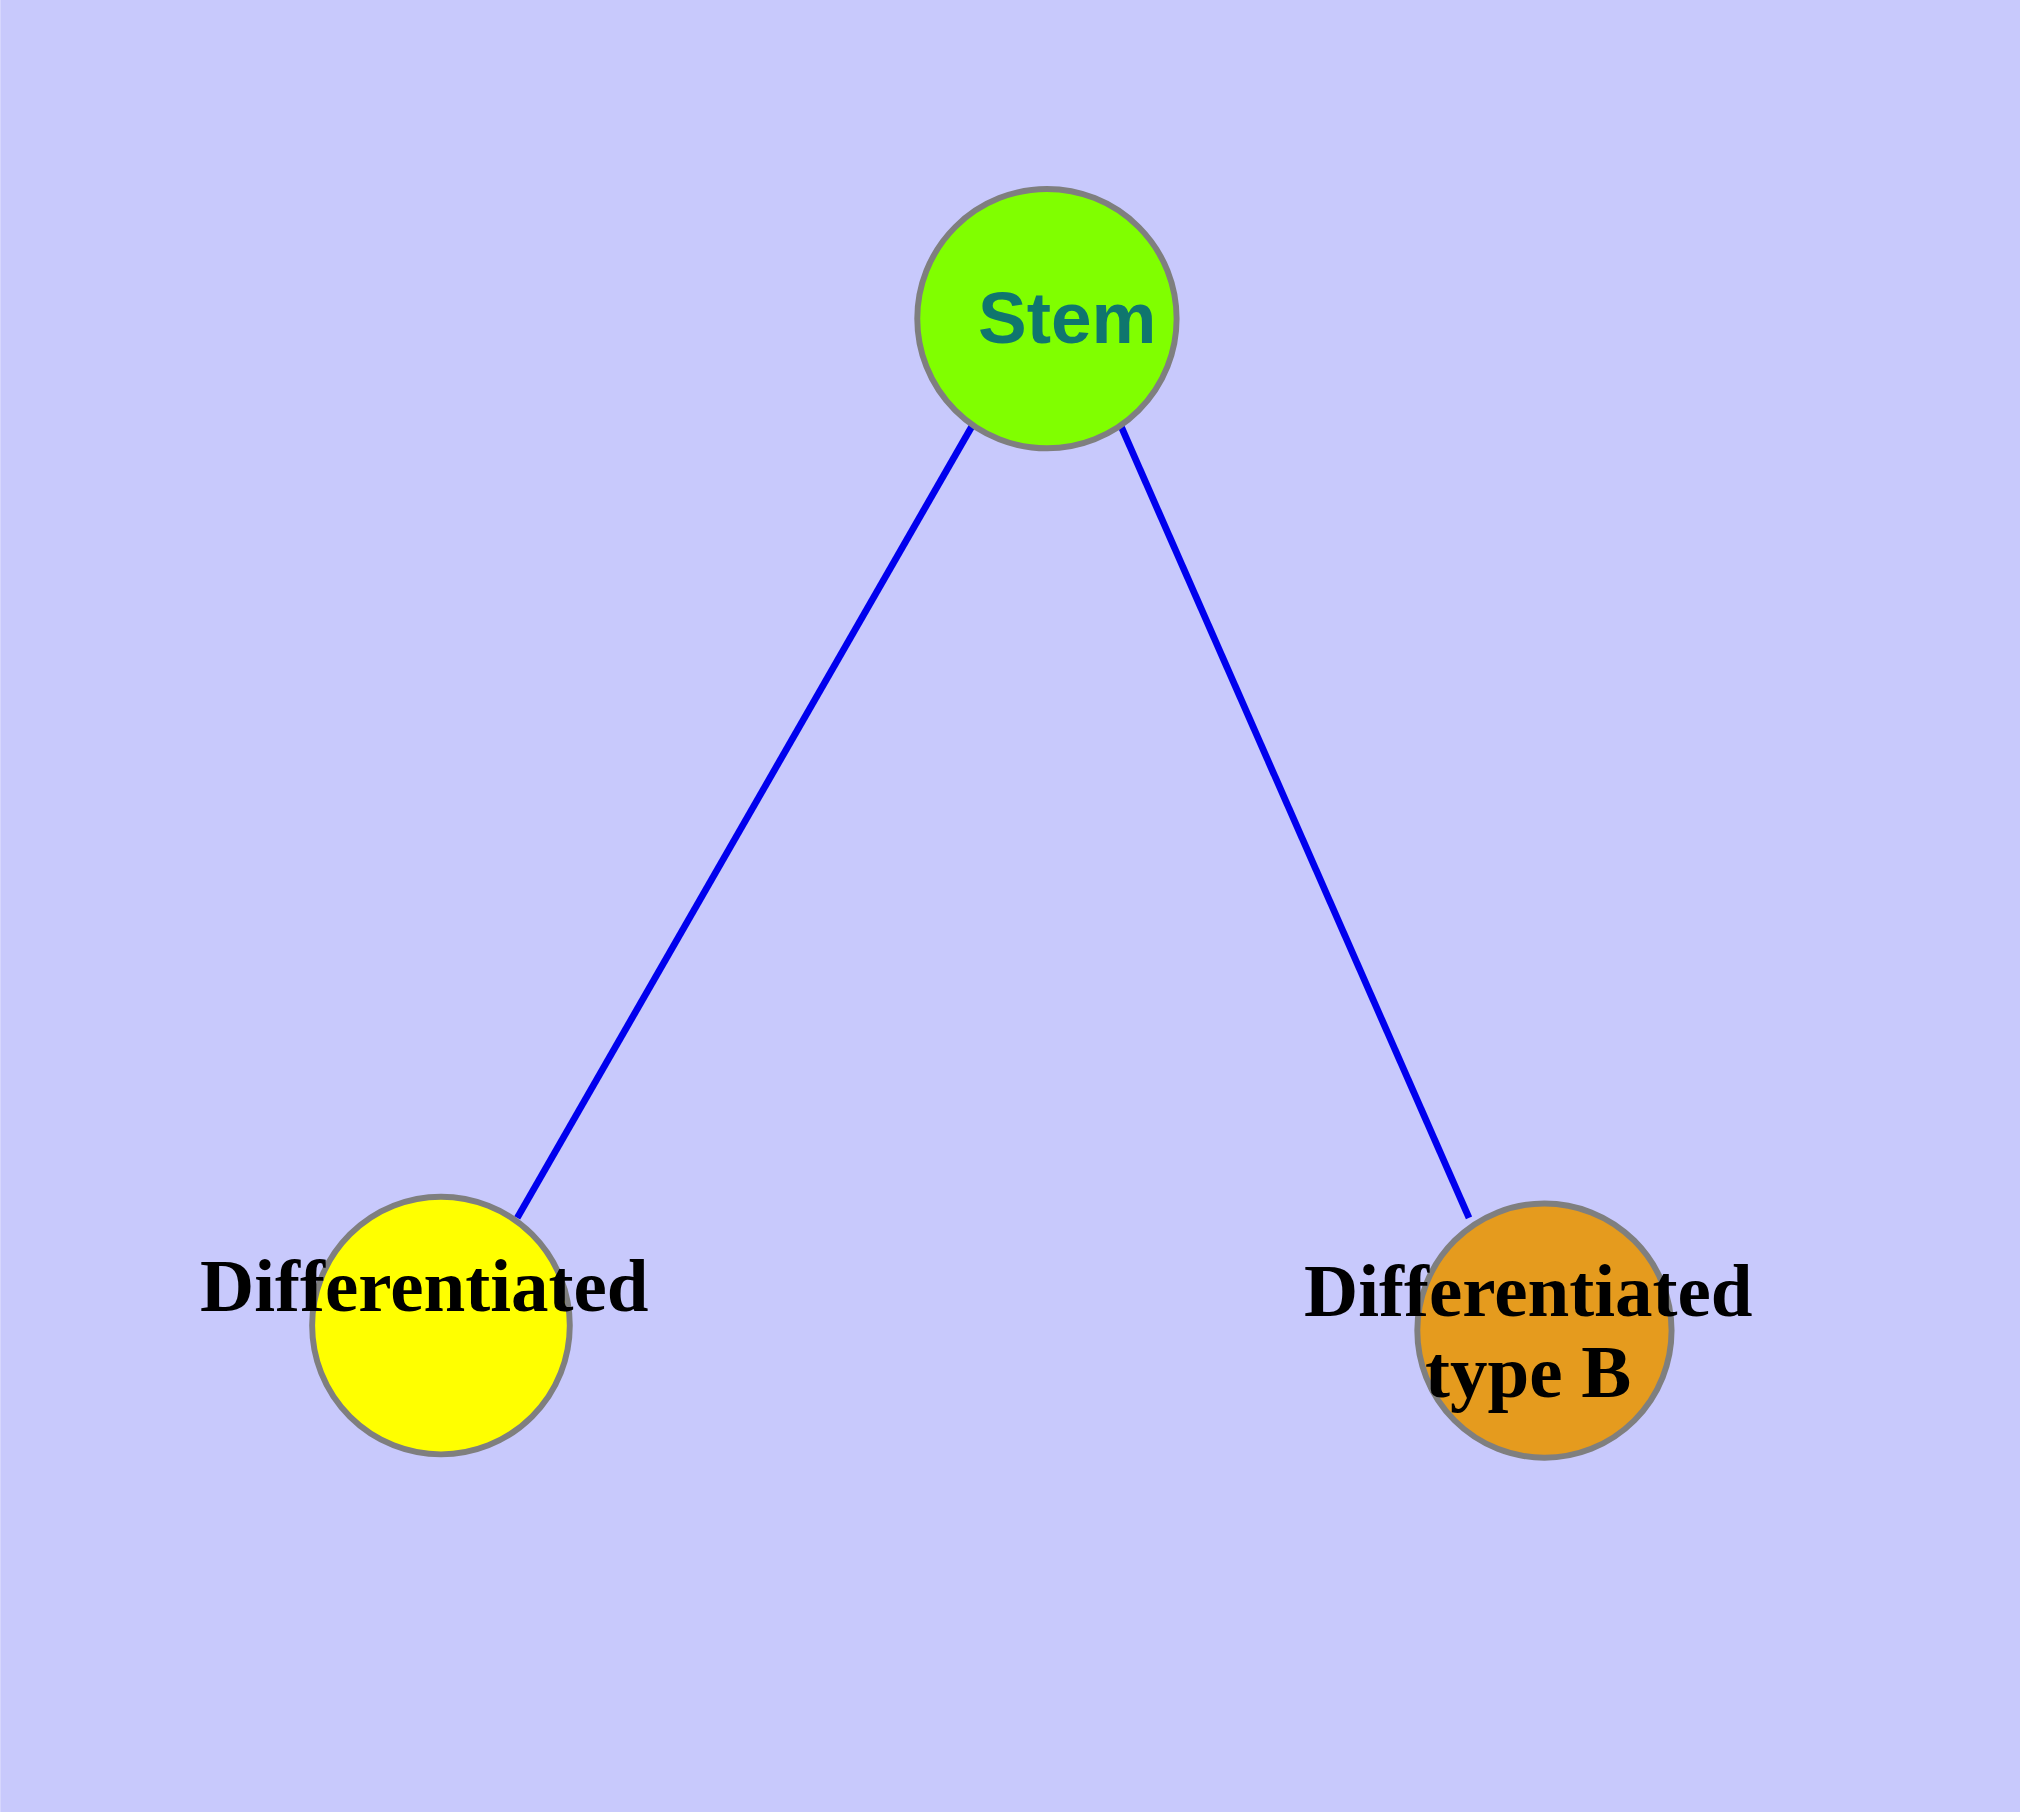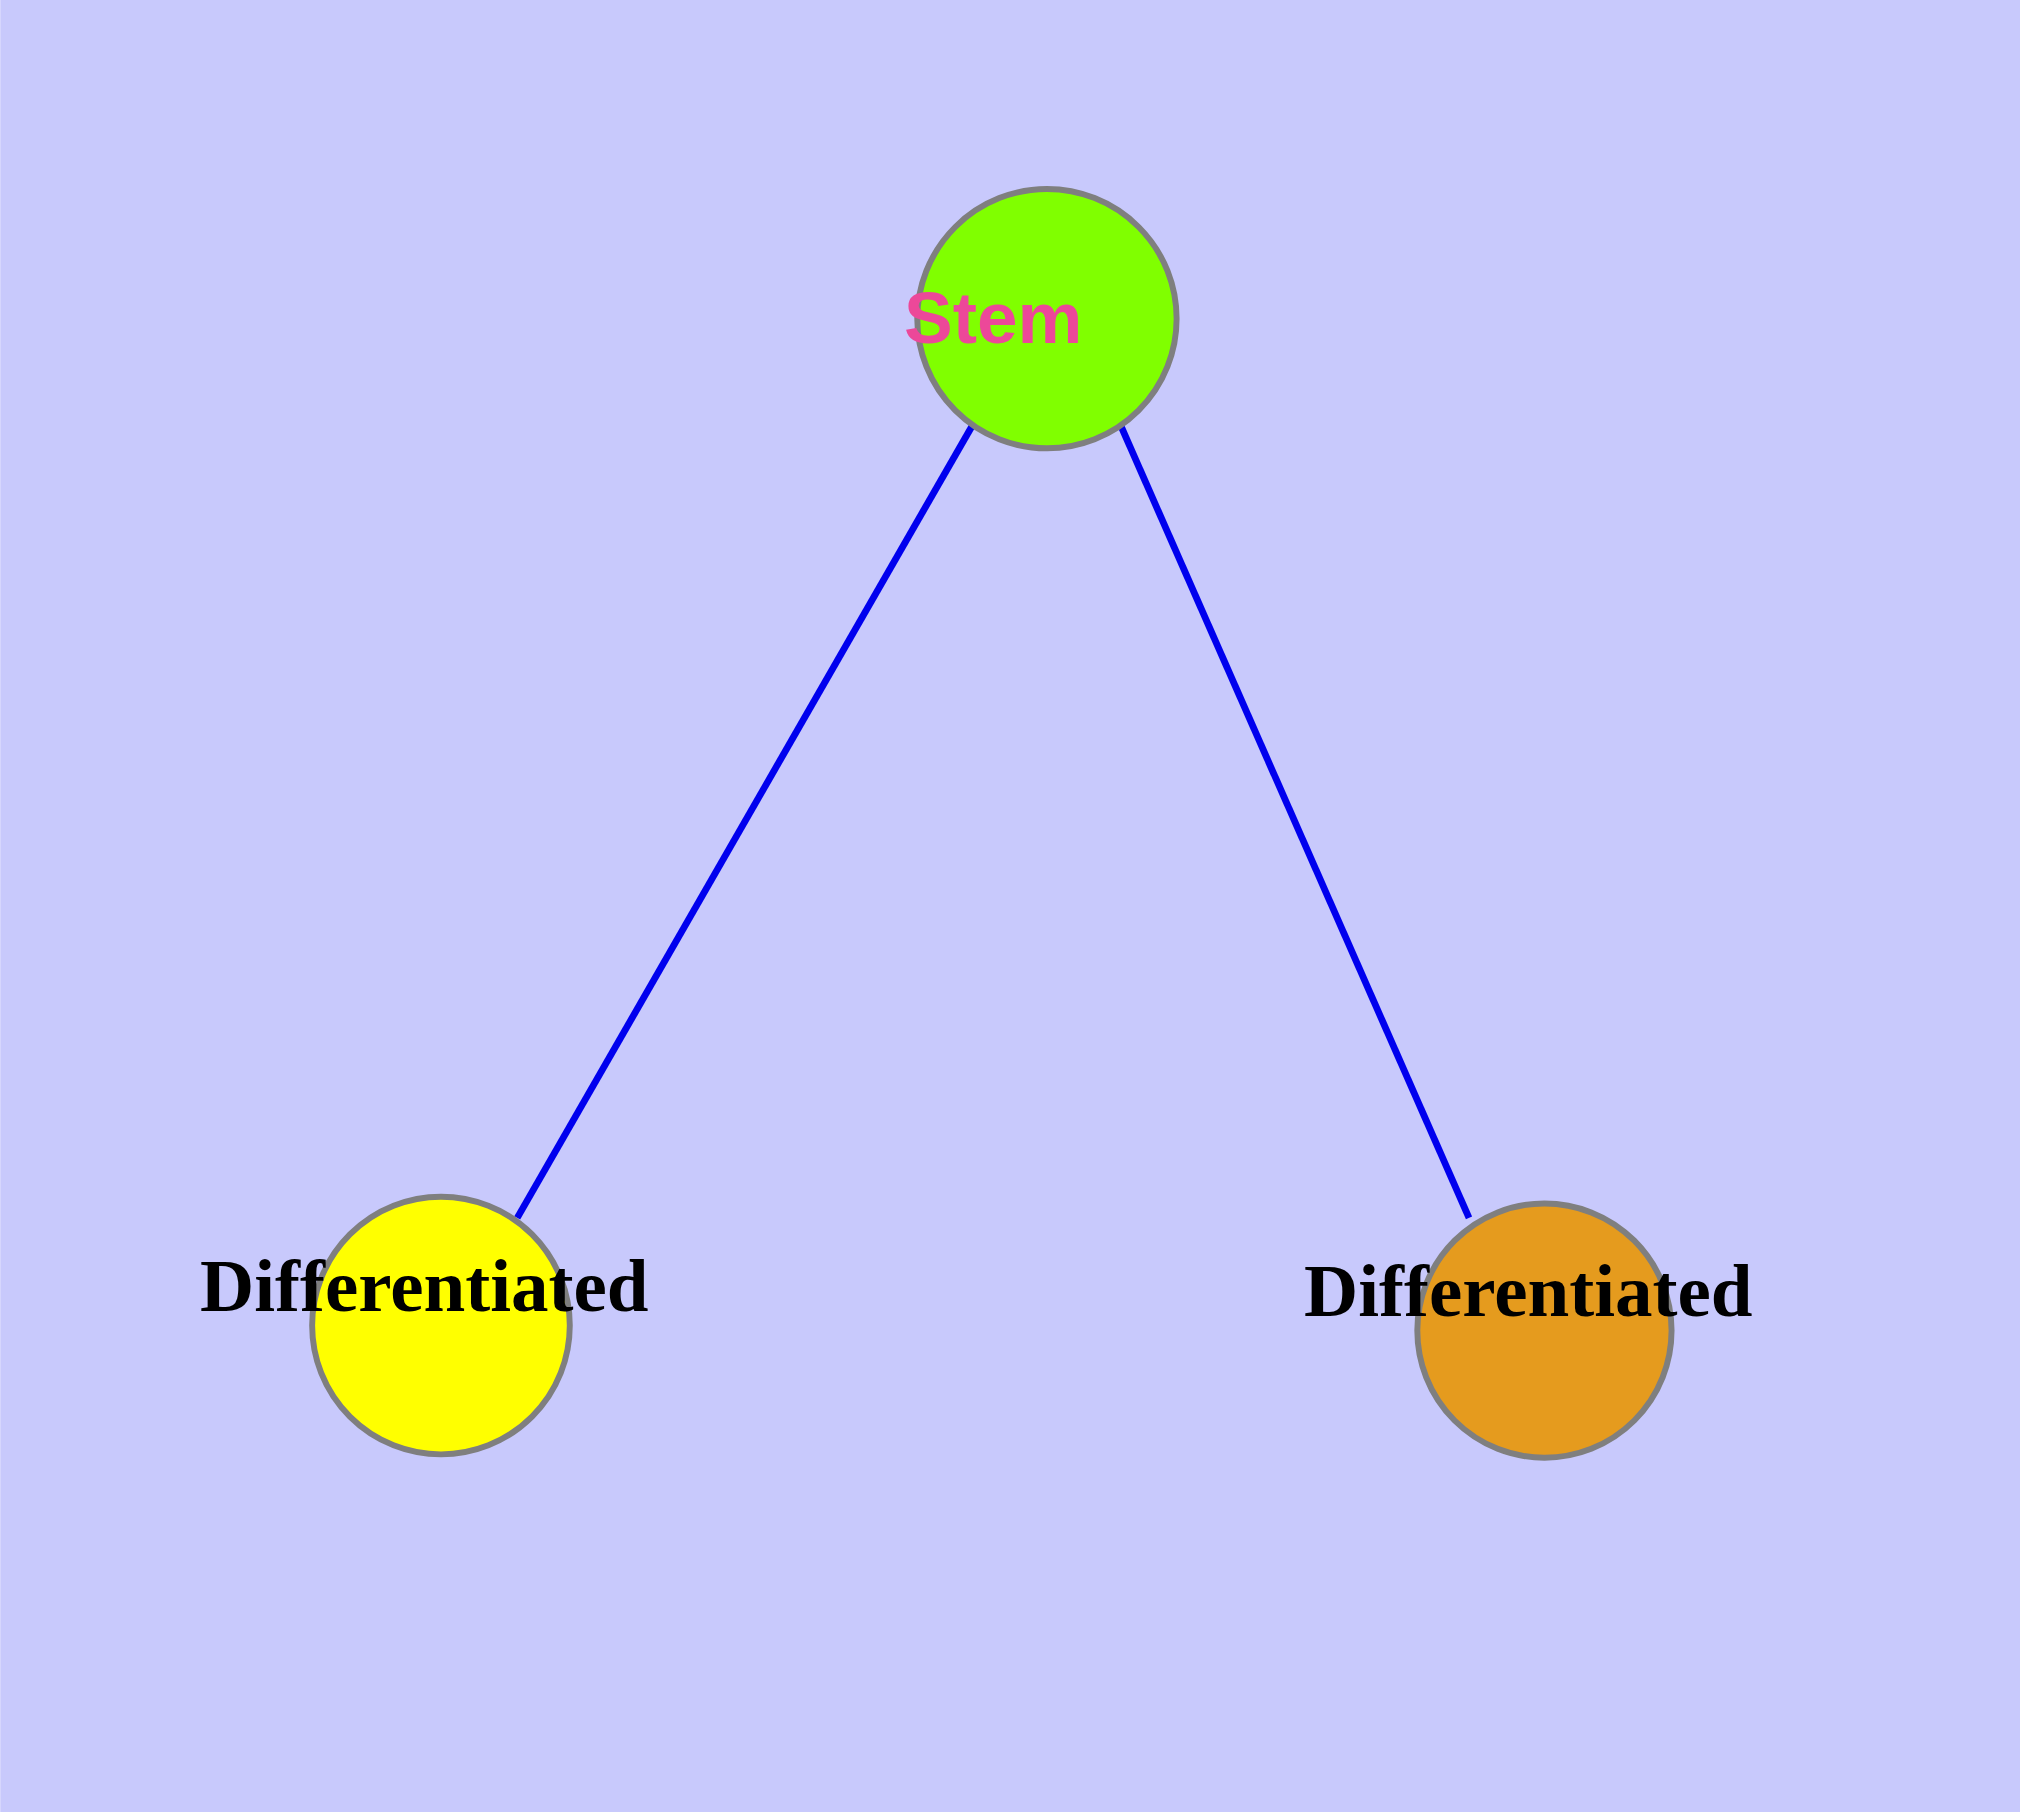--- a/index.html
+++ b/index.html
@@ -55,26 +55,27 @@
       <line id="edge-1" x1="1322" y1="502" x2="1733" y2="1437" stroke="#0000ee" stroke-width="8" stroke-linecap="butt"></line>
     </g>
 
     <g id="nodes-group">
       <circle id="node-0" cx="1235" cy="376" r="153" fill="#80ff00" stroke="#7f7f7f" stroke-width="7"></circle>
       <circle id="node-1" cx="520" cy="1564" r="152" fill="#ffff00" stroke="#7f7f7f" stroke-width="7"></circle>
       <circle id="node-2" cx="1822" cy="1570" r="150" fill="#e59b1e" stroke="#7f7f7f" stroke-width="7"></circle>
     </g>
   </svg>
 
-  <div class="node-label label-stem" id="label-0" style="color: #ec4899; left: 904px; top: 279px; width: auto; transform: none; position: absolute;">
+  <div class="node-label label-stem" id="label-0" style="color: #0f766e; left: 978px; top: 279px; width: auto; transform: none; position: absolute;">
     <span class="label-line">Stem</span>
   </div>
 
   <div class="node-label label-leaf" id="label-1" style="color: rgb(0, 0, 0); left: 200px; top: 1245px; width: auto; transform: none; position: absolute;">
     <span class="label-line">Differentiated</span>
   </div>
 
   <div class="node-label label-leaf" id="label-2" style="color: rgb(0, 0, 0); left: 1304px; top: 1250px; width: auto; transform: none; position: absolute;">
     <span class="label-line">Differentiated</span>
+    <span class="label-line">type B</span>
   </div>
 
 </div>
 
 
 </body></html>

